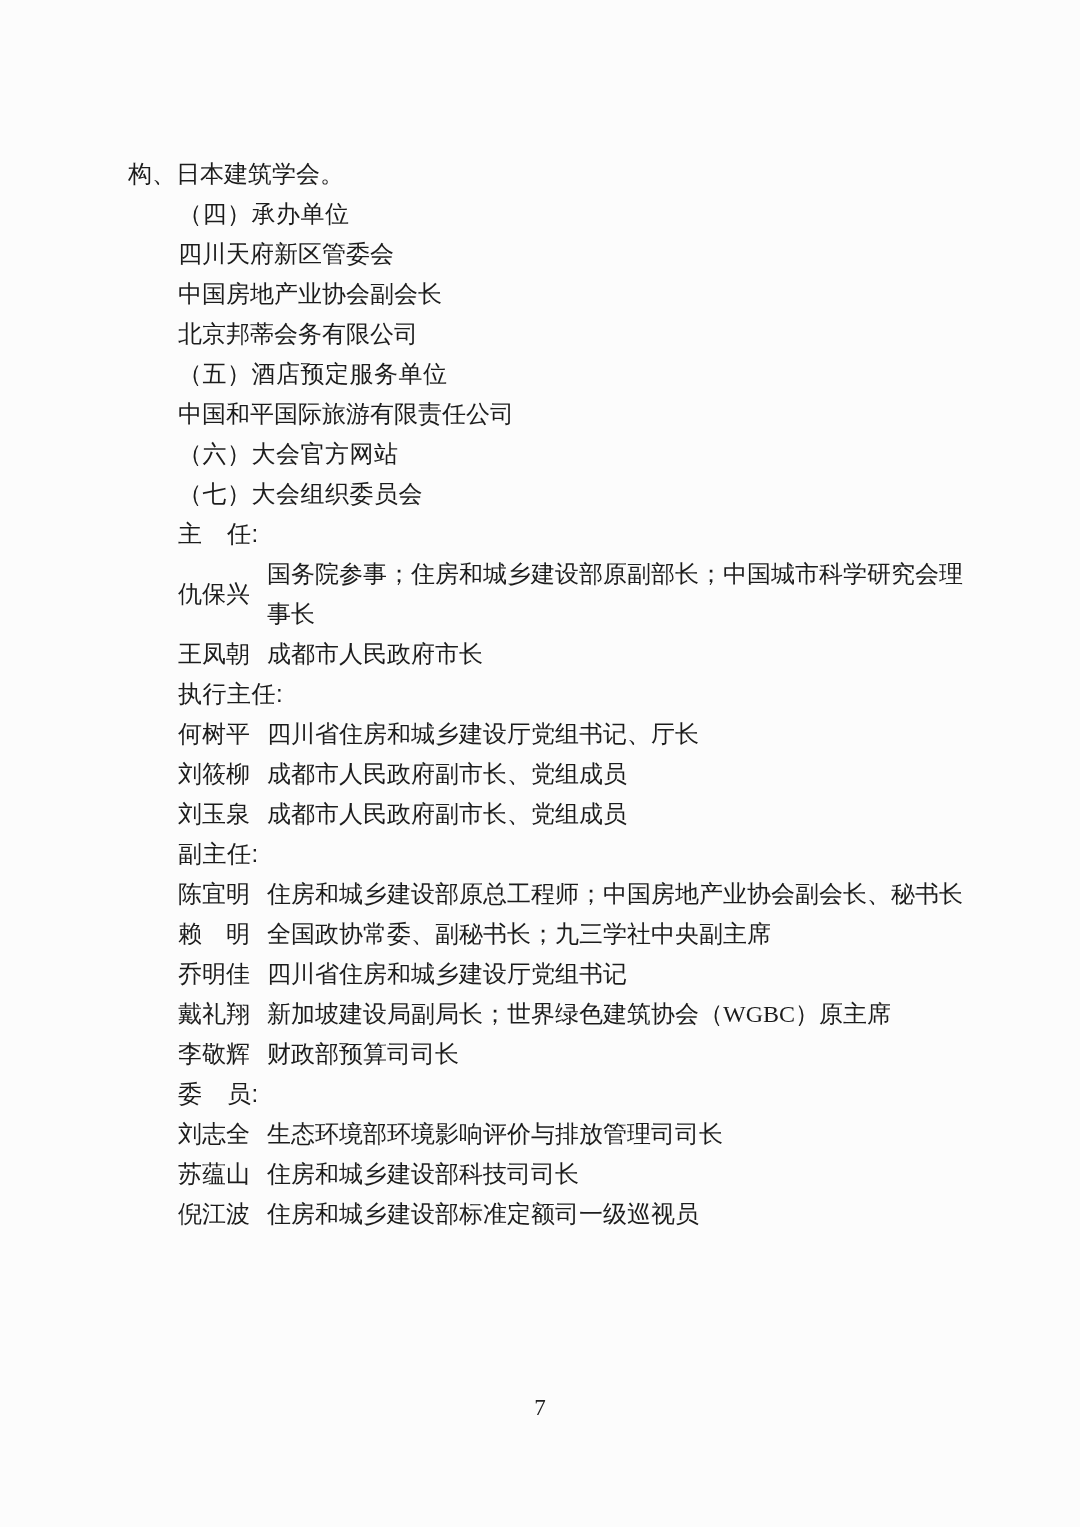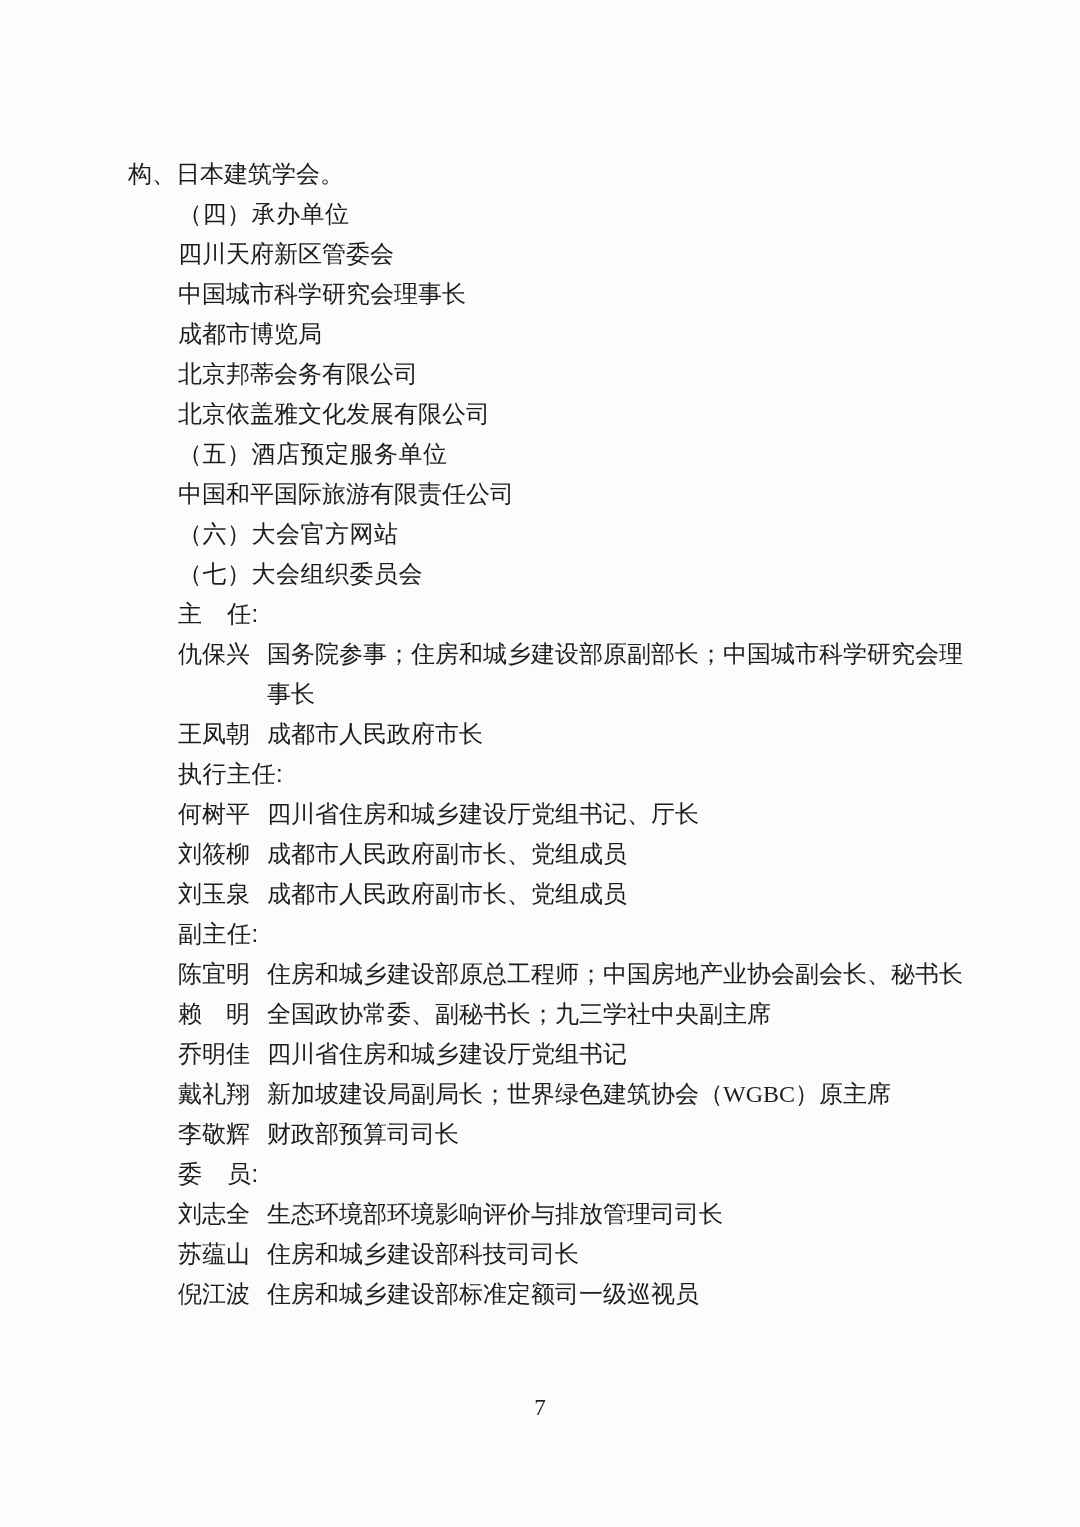--- a/index.html
+++ b/index.html
@@ -33,21 +33,21 @@
     font-family: "Liberation Sans", "DejaVu Sans", sans-serif;
     font-weight: 400;
     letter-spacing: 0.5px;
   }
   .item {
     padding-left: 50px;
   }
   .person {
     padding-left: 50px;
     display: flex;
-    align-items: flex-start;
+    align-items: center;
   }
   .pname {
     flex: 0 0 89px;
     width: 89px;
   }
   .pdesc {
     flex: 0 0 700px;
     width: 700px;
   }
   .page-number {
@@ -63,24 +63,22 @@
 </style>
 </head>
 <body>
 
 <div class="page">
   <div class="content">
 
   <div class="row para">构、日本建筑学会。</div>
       <div class="row heading">（四）承办单位</div>
       <div class="row item">四川天府新区管委会</div>
-      <div class="row item">中国城市科学研究会理事长</div>
-      <div class="row item">成都市博览局</div>
+      <div class="row item">中国房地产业协会副会长</div>
       <div class="row item">北京邦蒂会务有限公司</div>
-      <div class="row item">北京依盖雅文化发展有限公司</div>
       <div class="row heading">（五）酒店预定服务单位</div>
       <div class="row item">中国和平国际旅游有限责任公司</div>
       <div class="row heading">（六）大会官方网站</div>
       <div class="row heading">（七）大会组织委员会</div>
       <div class="row label">主　任:</div>
       <div class="row person">
         <span class="pname">仇保兴</span>
         <span class="pdesc">国务院参事；住房和城乡建设部原副部长；中国城市科学研究会理事长</span>
       </div>
       <div class="row person">

